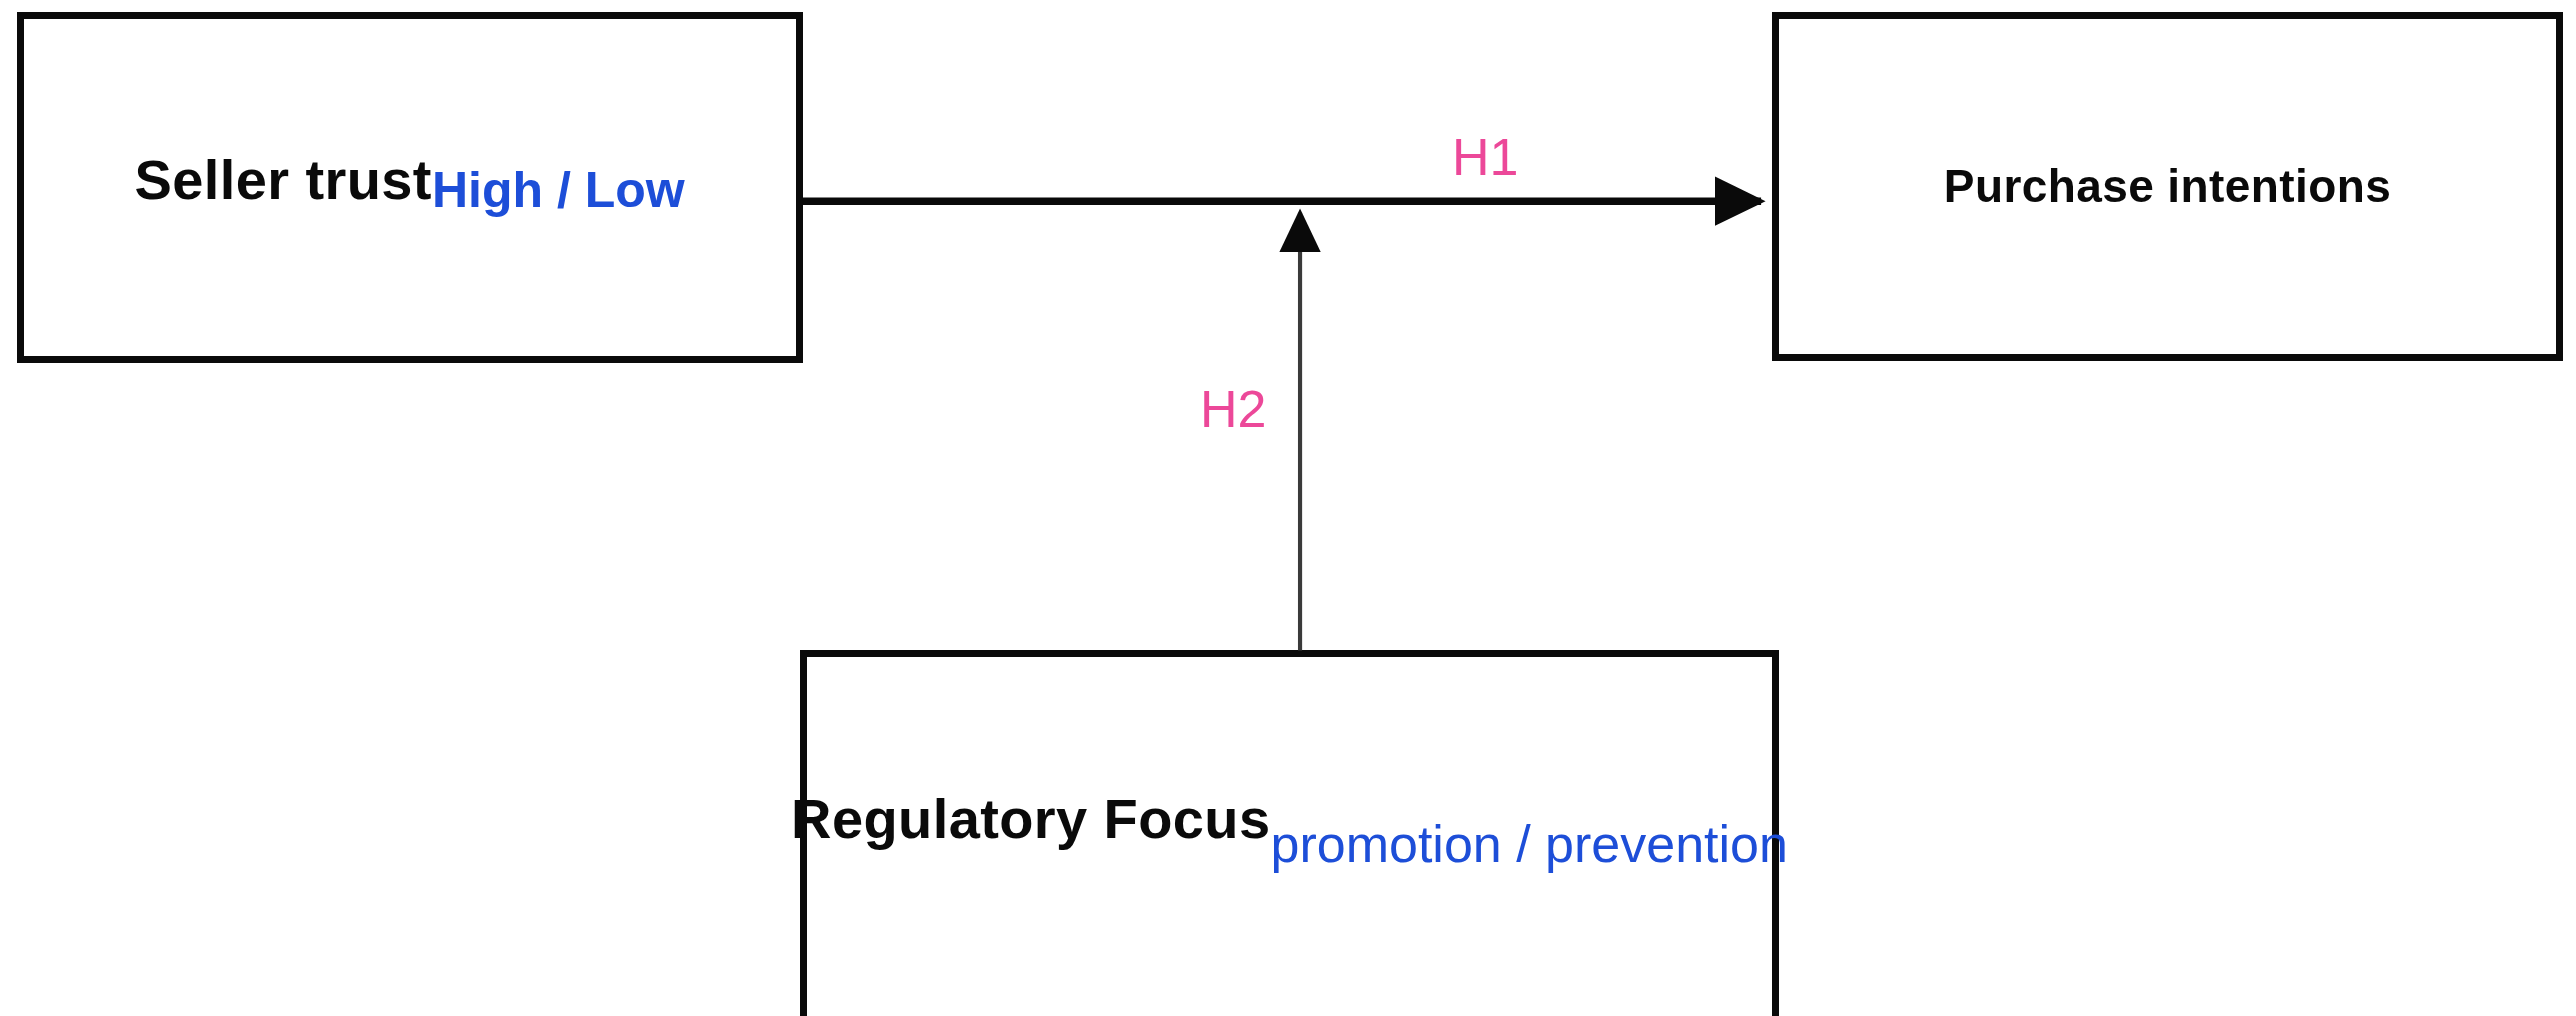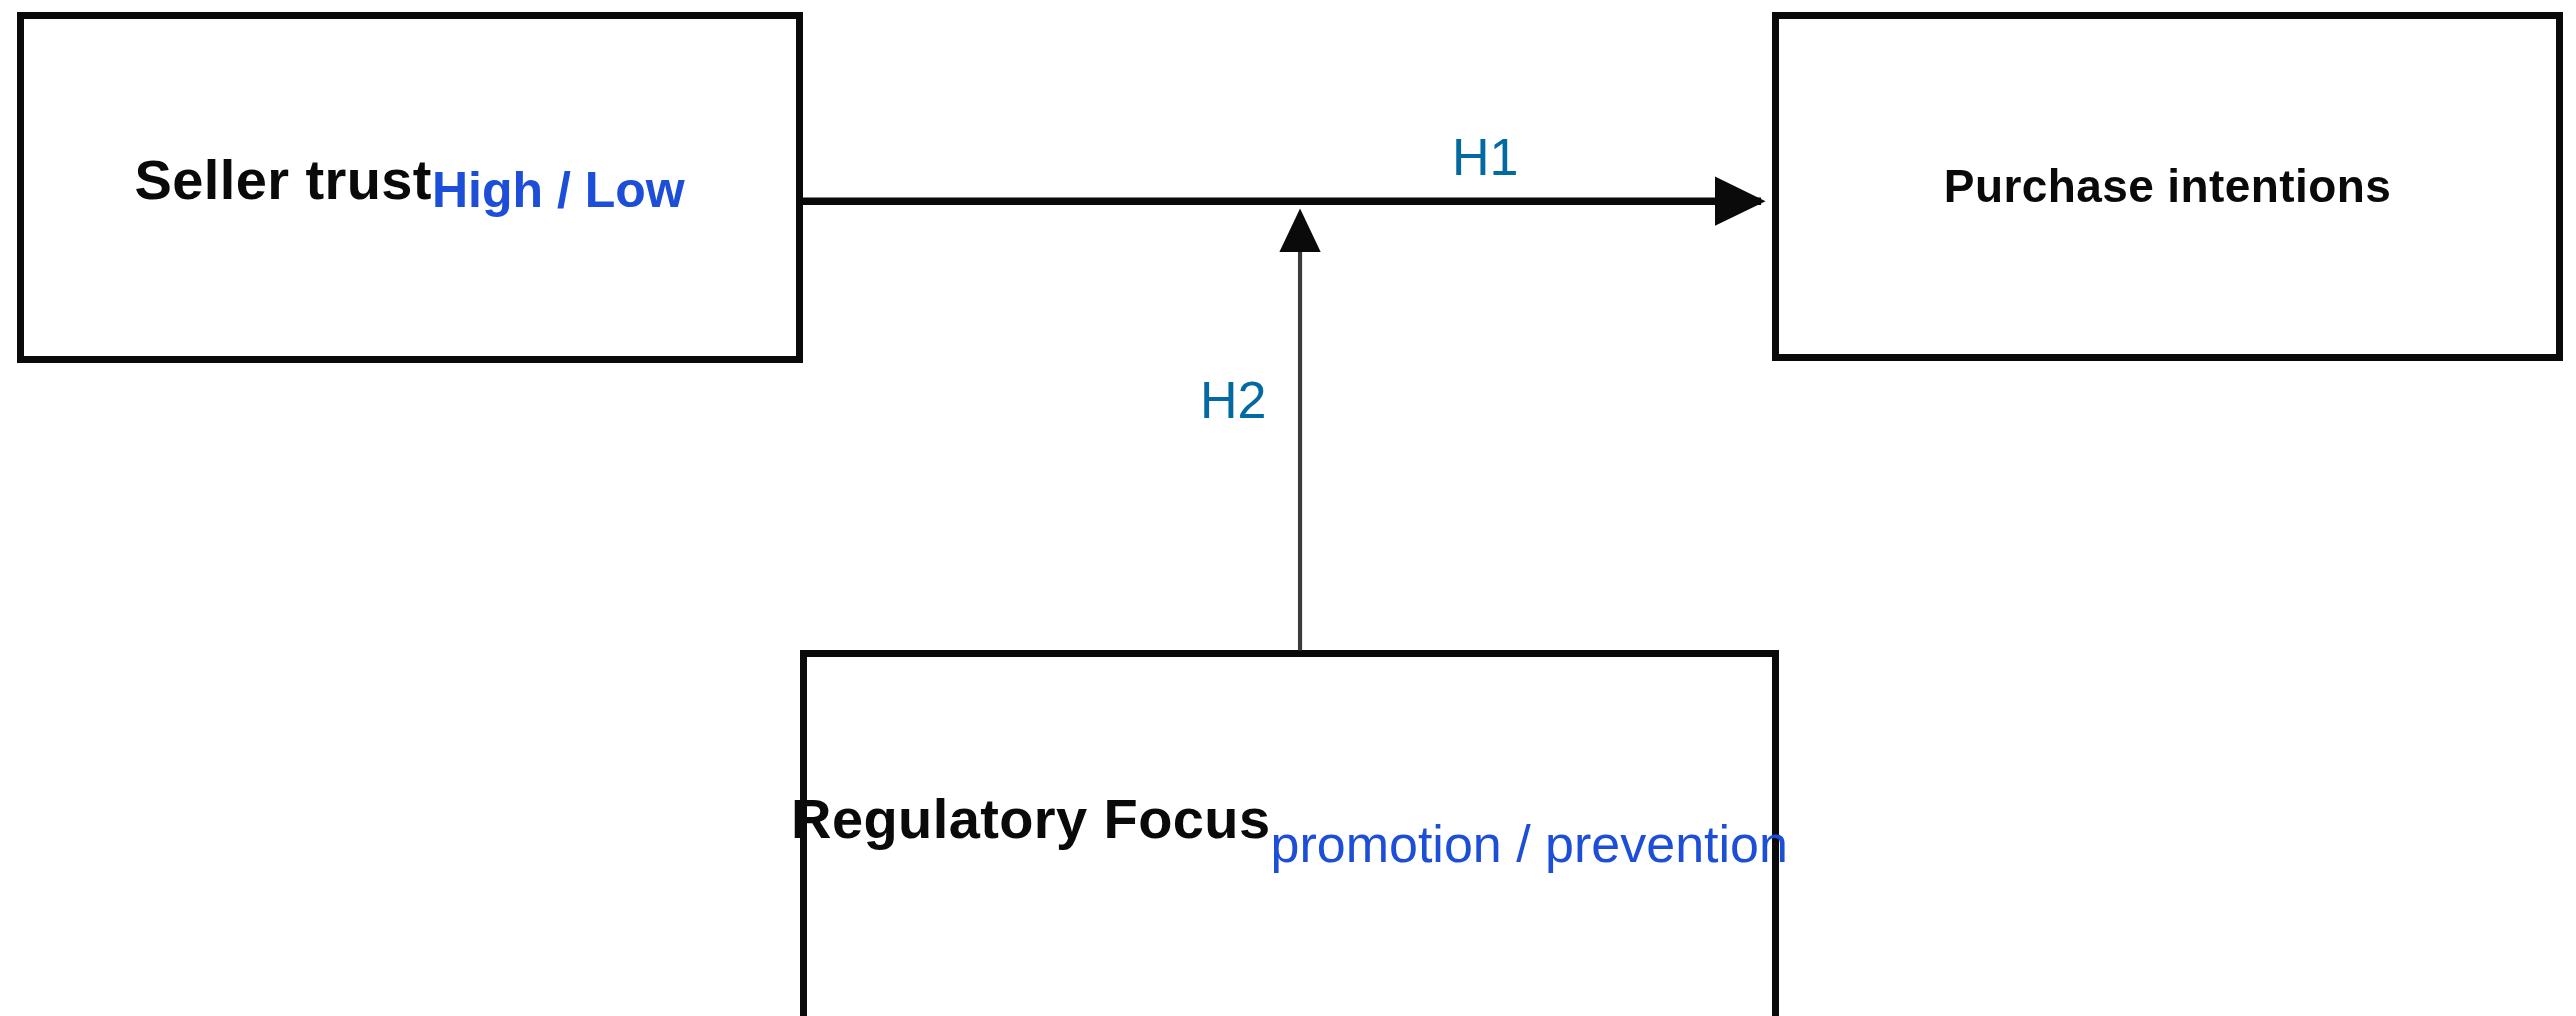--- a/index.html
+++ b/index.html
@@ -98,28 +98,28 @@
     left: 0;
     top: 0;
     width: 2576px;
     height: 1017px;
     pointer-events: none;
   }
 
   
   .edge-label {
     position: absolute;
-    color: #0369a1;
+    color: #ec4899;
     font-size: 52px;
     font-weight: 400;
     line-height: 1.0;
     white-space: nowrap;
   }
   #label-h1 { left: 1452px; top: 131px; }
-  #label-h2 { left: 1200px; top: 374px; }
+  #label-h2 { left: 1200px; top: 383px; }
 </style>
 </head>
 <body>
 
 <div id="canvas">
 
   <div class="node" id="node-seller-trust">
     <div class="title">Seller trust</div>
     <div class="sub">High / Low</div>
   </div>

